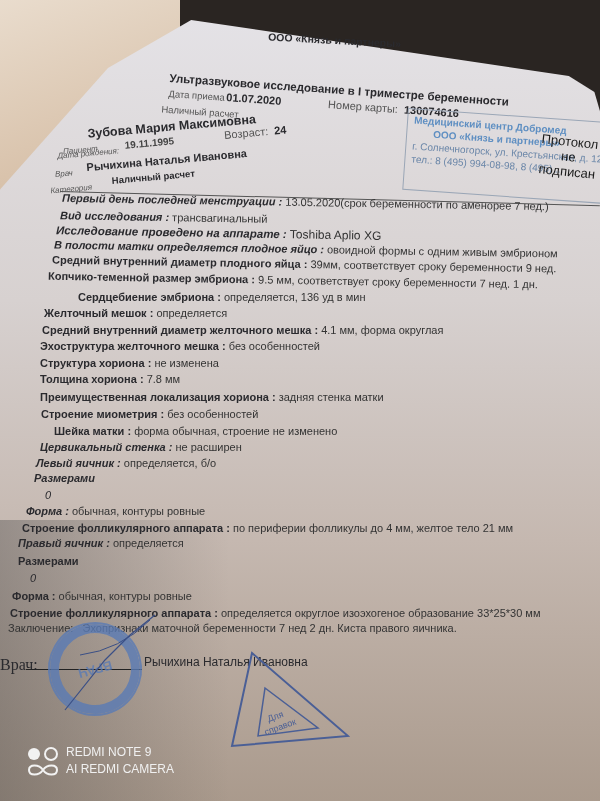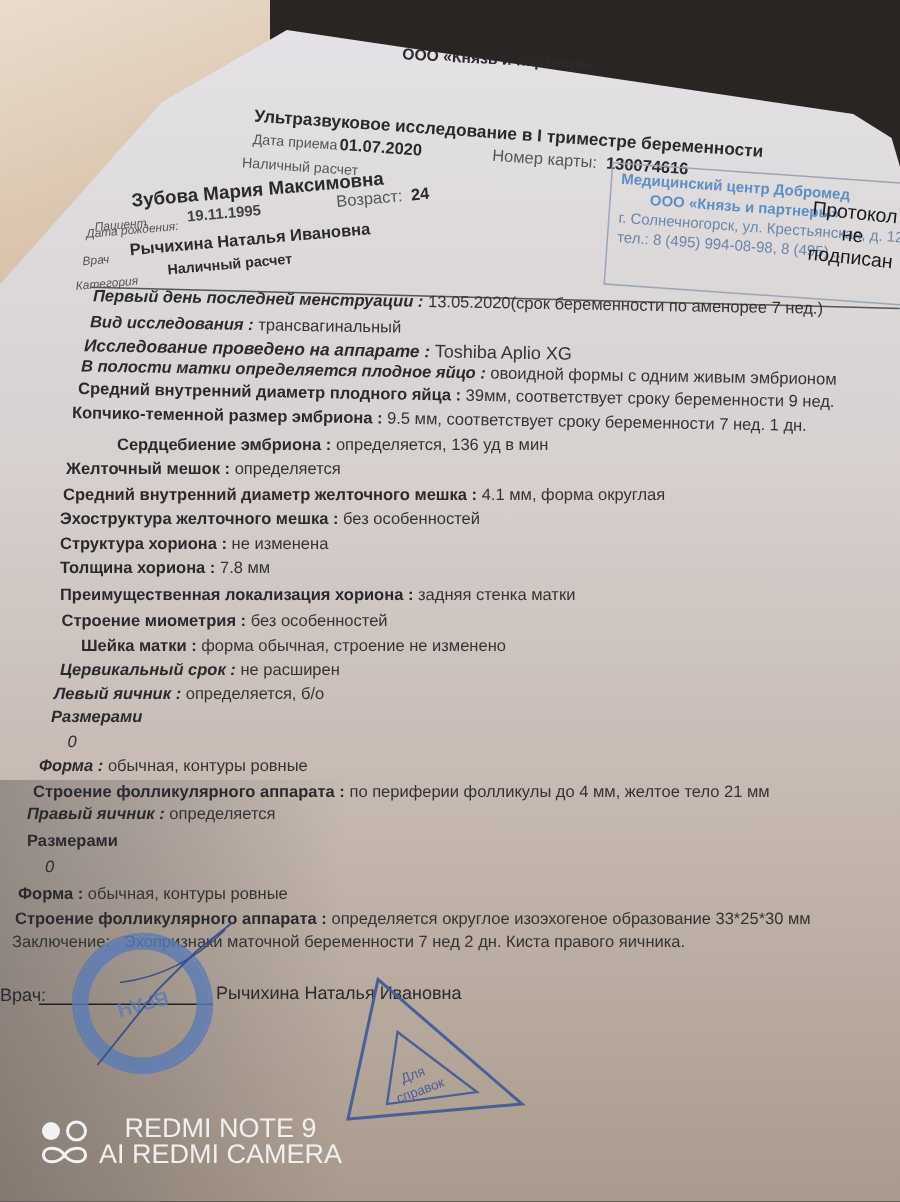--- a/index.html
+++ b/index.html
@@ -43,21 +43,21 @@
   .stamp-round {
     position:absolute; left:48px; top:622px; width:90px; height:90px; border-radius:50%;
     border:2px solid #5a7bb5; box-shadow:inset 0 0 0 7px transparent, inset 0 0 0 9px #5a7bb5;
     transform:rotate(-15deg); display:flex; align-items:center; justify-content:center;
     color:#5a7bb5; font-weight:bold; font-size:13px; opacity:0.8;
   }
   .stamp-tri {
     position:absolute; left:230px; top:648px; width:120px; height:100px;
   }
   .wm-logo { position:absolute; left:26px; top:746px; }
-  .wm-text { position:absolute; left:66px; top:744px; color:#f0f0f0; font-size:18px; line-height:17px;text-align:center; }
+  .wm-text { position:absolute; left:66px; top:744px; color:#f0f0f0; font-size:12px; line-height:17px; }
 </style>
 </head>
 <body>
 
 <div class="bg-left"></div>
 <div class="paper"></div>
 <div class="shade"></div>
 
 <div class="txt lbl" style="left:268px;top:34px;font-size:10.5px;transform:rotate(3deg);">ООО «Князь и партнеры»</div>
 
@@ -105,21 +105,21 @@
   <div class="txt" style="left:48px;top:274px;transform:rotate(1deg);"><span class="lbl">Копчико-теменной размер эмбриона :</span> <span class="val">9.5 мм, соответствует сроку беременности  7 нед.  1 дн.</span></div>
   <div class="txt" style="left:46px;top:291px;margin-left:32px;"><span class="lbl">Сердцебиение  эмбриона :</span> <span class="val">определяется, 136 уд в мин</span></div>
   <div class="txt" style="left:44px;top:307px;"><span class="lbl">Желточный мешок :</span> <span class="val">определяется</span></div>
   <div class="txt" style="left:42px;top:324px;"><span class="lbl">Средний внутренний диаметр желточного мешка :</span> <span class="val">4.1 мм, форма округлая</span></div>
   <div class="txt" style="left:40px;top:340px;"><span class="lbl">Эхоструктура  желточного мешка :</span> <span class="val">без особенностей</span></div>
   <div class="txt" style="left:40px;top:357px;"><span class="lbl">Структура хориона :</span> <span class="val">не изменена</span></div>
   <div class="txt" style="left:40px;top:373px;"><span class="lbl">Толщина хориона :</span> <span class="val">7.8 мм</span></div>
   <div class="txt" style="left:40px;top:391px;"><span class="lbl">Преимущественная локализация хориона :</span> <span class="val">задняя стенка матки</span></div>
   <div class="txt" style="left:41px;top:408px;"><span class="lbl">Строение миометрия :</span> <span class="val">без особенностей</span></div>
   <div class="txt" style="left:54px;top:425px;"><span class="lbl">Шейка матки :</span> <span class="val">форма обычная, строение не изменено</span></div>
-  <div class="txt" style="left:40px;top:441px;"><span class="lbl it">Цервикальный срок :</span> <span class="val">не расширен</span></div>
+  <div class="txt" style="left:40px;top:441px;"><span class="lbl it">Цервикальный стенка :</span> <span class="val">не расширен</span></div>
   <div class="txt" style="left:36px;top:457px;"><span class="lbl it">Левый яичник :</span> <span class="val">определяется, б/о</span></div>
 </div>
 
 <div>
   <div class="txt lbl it" style="left:34px;top:472px;">Размерами</div>
   <div class="txt it" style="left:45px;top:489px;">0</div>
   <div class="txt" style="left:26px;top:505px;"><span class="lbl it">Форма :</span> <span class="val">обычная, контуры ровные</span></div>
   <div class="txt" style="left:22px;top:522px;text-align:right;"><span class="lbl">Строение фолликулярного аппарата :</span> <span class="val">по периферии   фолликулы  до 4 мм, желтое тело 21 мм</span></div>
 </div>
 
@@ -128,21 +128,21 @@
   <div class="txt lbl" style="left:18px;top:555px;">Размерами</div>
   <div class="txt it" style="left:30px;top:572px;">0</div>
   <div class="txt" style="left:12px;top:590px;"><span class="lbl">Форма :</span> <span class="val">обычная, контуры ровные</span></div>
   <div class="txt" style="left:10px;top:607px;"><span class="lbl">Строение фолликулярного аппарата :</span> <span class="val">определяется округлое изоэхогеное образование 33*25*30 мм</span></div>
 </div>
 
 <div class="txt" style="left:8px;top:622px;">
   <span class="val">Заключение:</span>&nbsp;&nbsp;&nbsp;<span class="val">Эхопризнаки маточной беременности 7 нед 2 дн. Киста правого яичника.</span>
 </div>
 
-<div class="txt" style="left:0;top:656px;font-size:12px;">Врач:</div>
+<div class="txt" style="left:0;top:656px;font-size:16px;font-family:Liberation Serif, serif;">Врач:</div>
 <div class="line" style="left:26px;top:669px;width:116px;background:#222;"></div>
 <div class="txt" style="left:144px;top:655px;font-size:12px;">Рычихина Наталья Ивановна</div>
 
 <div class="stamp-round">
   <span style="transform:rotate(180deg);">ВРАЧ</span>
 </div>
 <svg style="position:absolute;left:60px;top:610px;" width="100" height="110">
   <path d="M5 100 L45 50 L70 25 L95 5" stroke="#3a4f86" stroke-width="1.2" fill="none"></path>
   <path d="M20 45 Q60 40 90 10" stroke="#3a4f86" stroke-width="1" fill="none"></path>
 </svg>

